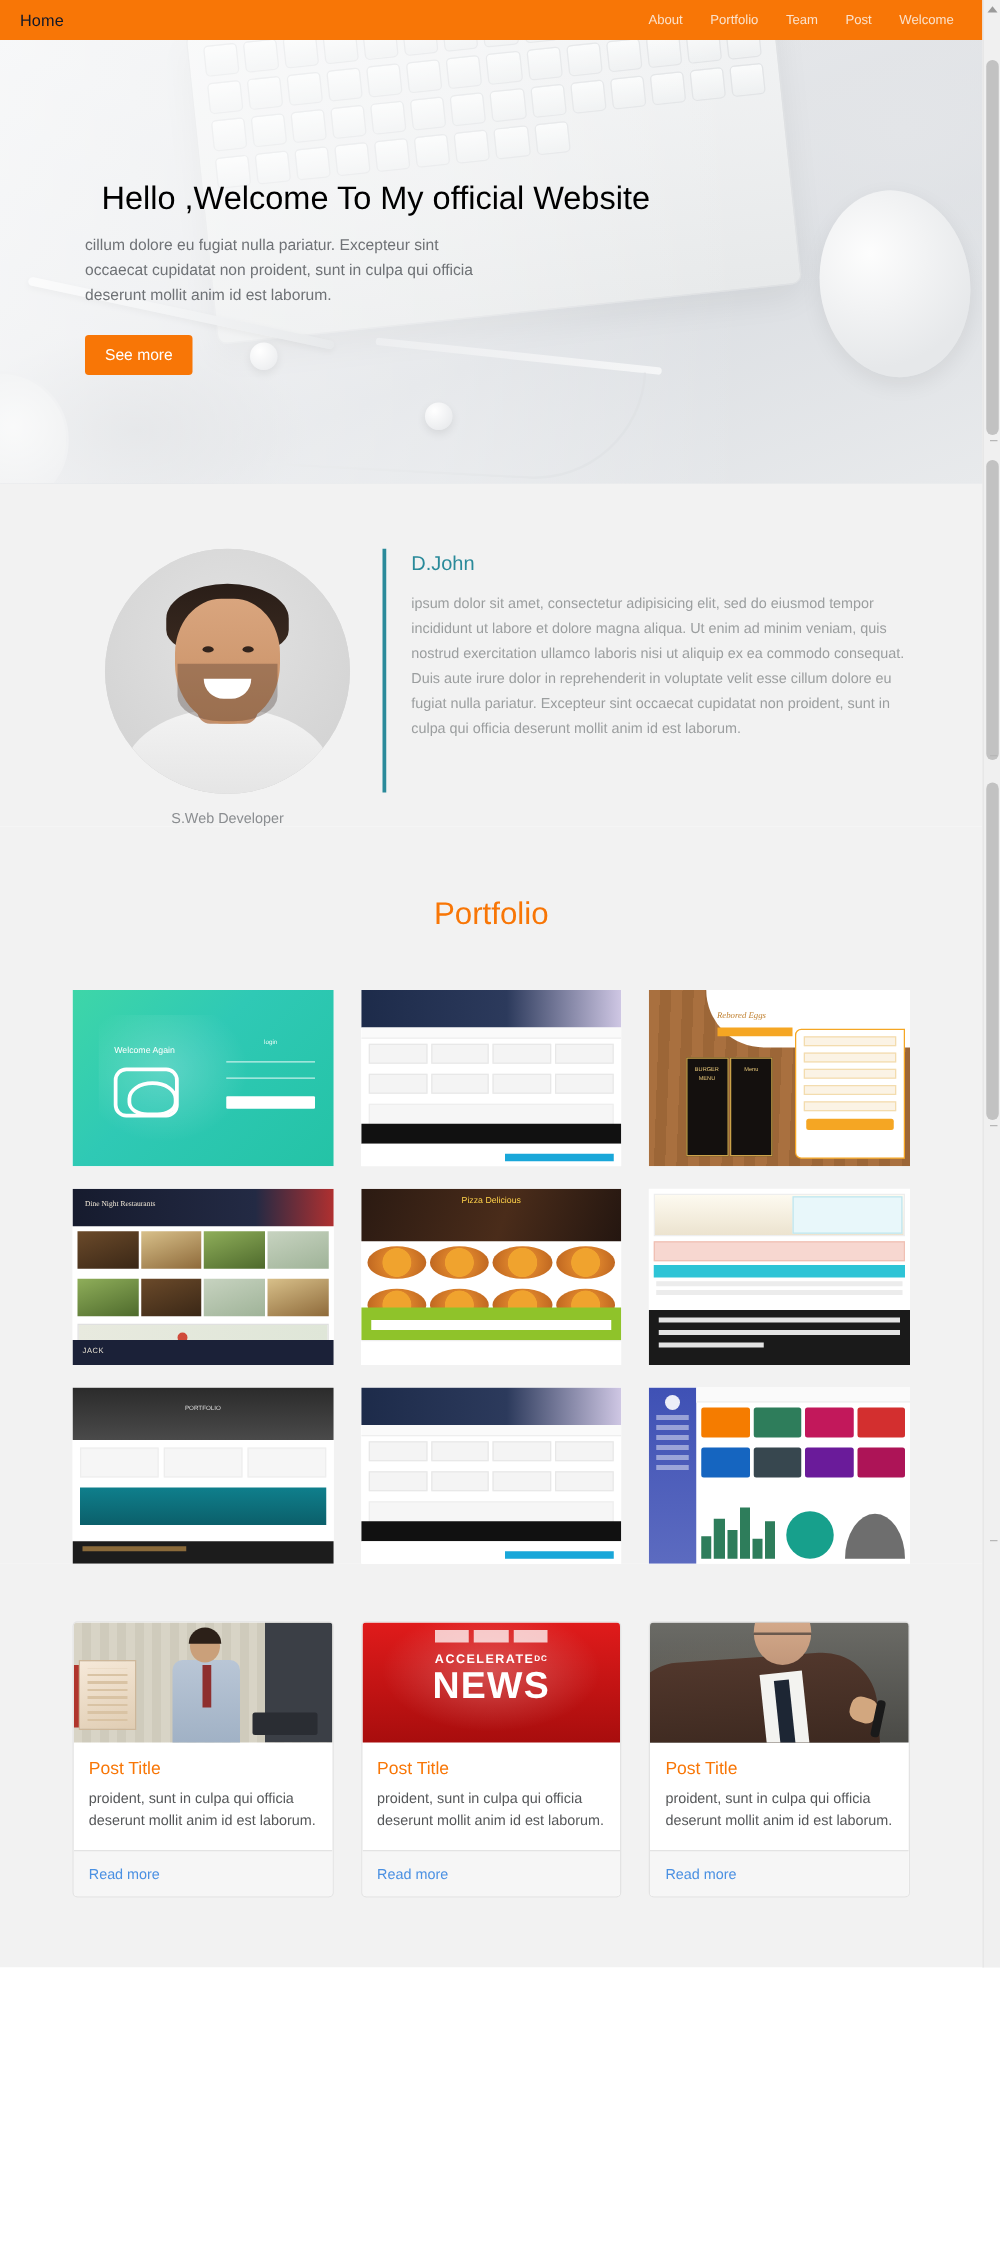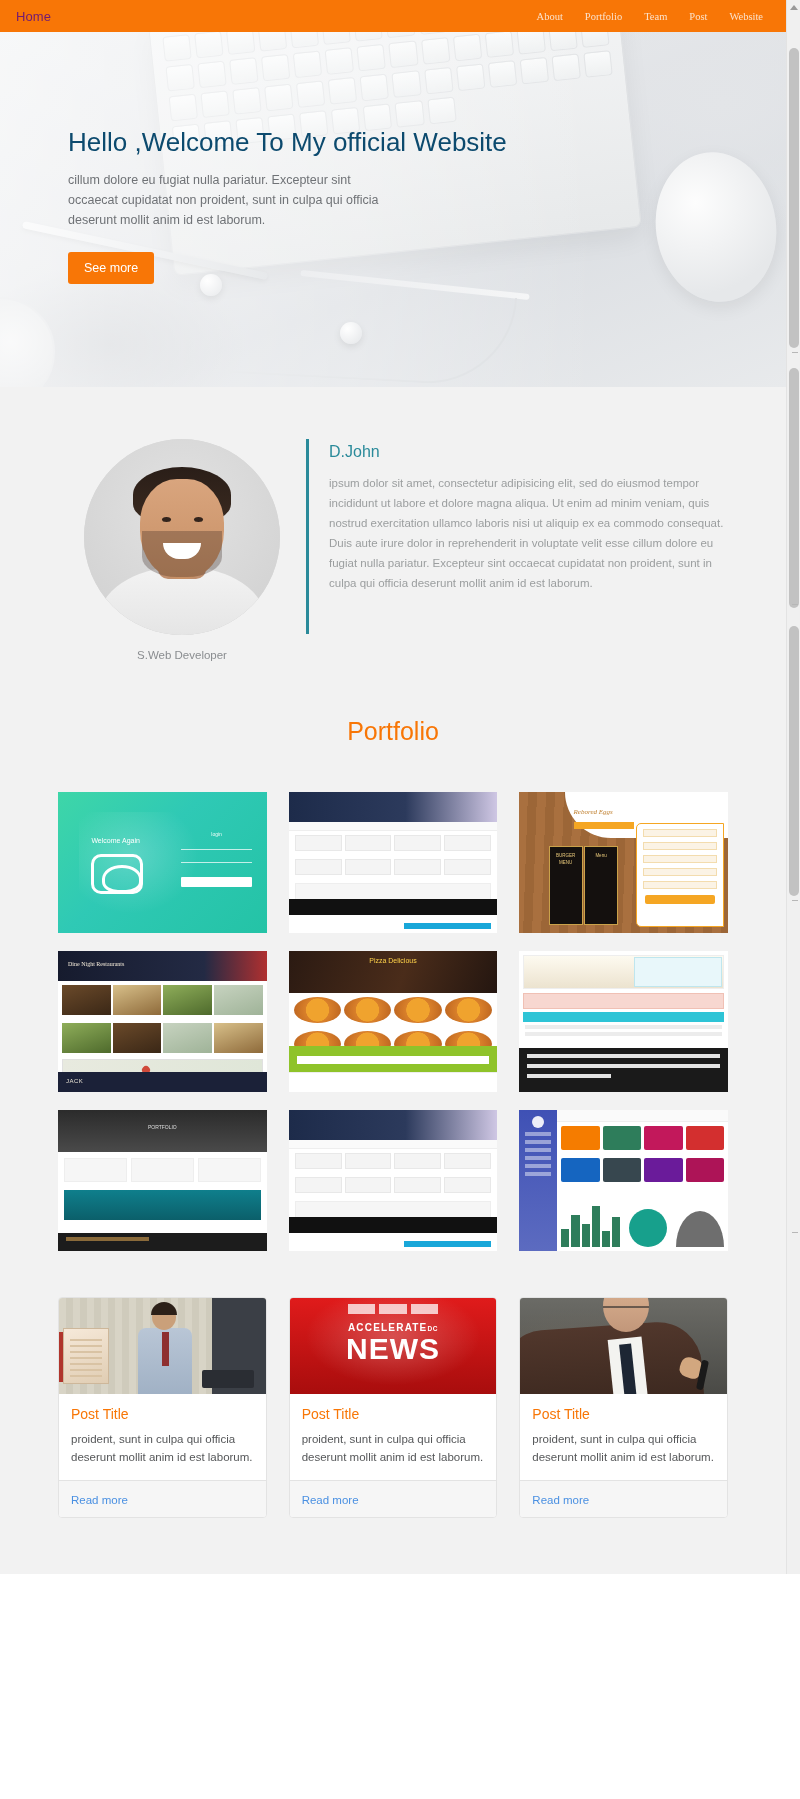--- a/index.html
+++ b/index.html
@@ -28,30 +28,29 @@
     height: 32px;
     background: #f87606;
     display: flex;
     align-items: center;
     justify-content: space-between;
     padding: 0 14px 0 10px;
     position: relative;
     z-index: 40;
   }
   .brand {
-    color: #701a75;
+    color: #0f172a;
     font-size: 13px;
     letter-spacing: .1px;
     padding: 4px 6px;
     white-space: nowrap;
   }
   .nav-links {
     display: flex;
     gap: 4px;
-    font-family: Liberation Serif, serif;
   }
   .nav-link {
     color: #fbe2cc;
     font-size: 10.5px;
     padding: 5px 9px;
     white-space: nowrap;
   }
 
   
   .hero {
@@ -142,26 +141,27 @@
     position: absolute; inset: 0;
     background: linear-gradient(90deg, rgba(255,255,255,.58) 0%, rgba(255,255,255,.30) 46%, rgba(255,255,255,0) 76%);
   }
   .hero-inner {
     position: relative;
     z-index: 5;
     padding: 96px 0 0 68px;
     max-width: 520px;
   }
   .hero-title {
-    color: #0c4a6e;
+    color: #000000;
     font-size: 26px;
     font-weight: 400;
-    margin: 0 0 12px 0;
+    margin: 16px 0 12px 0;
     line-height: 1.15;
     white-space: nowrap;
+    text-align: right;
   }
   .hero-sub {
     color: #6f7276;
     font-size: 12.5px;
     line-height: 20px;
     margin: 0;
     max-width: 330px;
   }
   .btn-seemore {
     display: inline-block;
@@ -510,21 +510,21 @@
 <div class="page">
 <div class="viewport">
 
   <div class="navbar">
     <div class="brand">Home</div>
     <div class="nav-links">
       <div class="nav-link">About</div>
       <div class="nav-link">Portfolio</div>
       <div class="nav-link">Team</div>
       <div class="nav-link">Post</div>
-      <div class="nav-link">Website</div>
+      <div class="nav-link">Welcome</div>
     </div>
   </div>
 
   <div class="hero">
     <div class="hero-photo">
       <div class="kbd">
         <div class="kbd-grid">
           <i class="key"></i>
               <i class="key"></i>
               <i class="key"></i>

